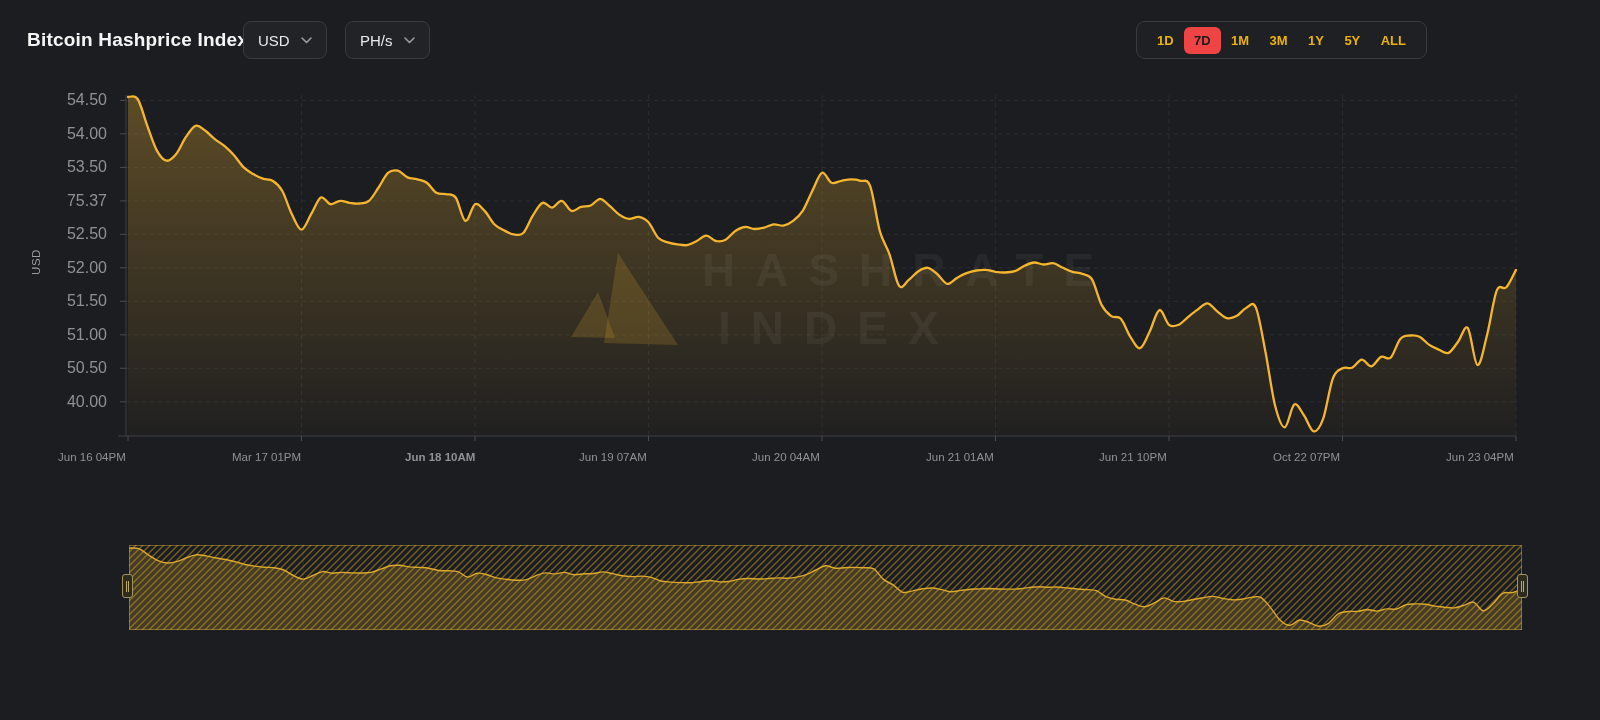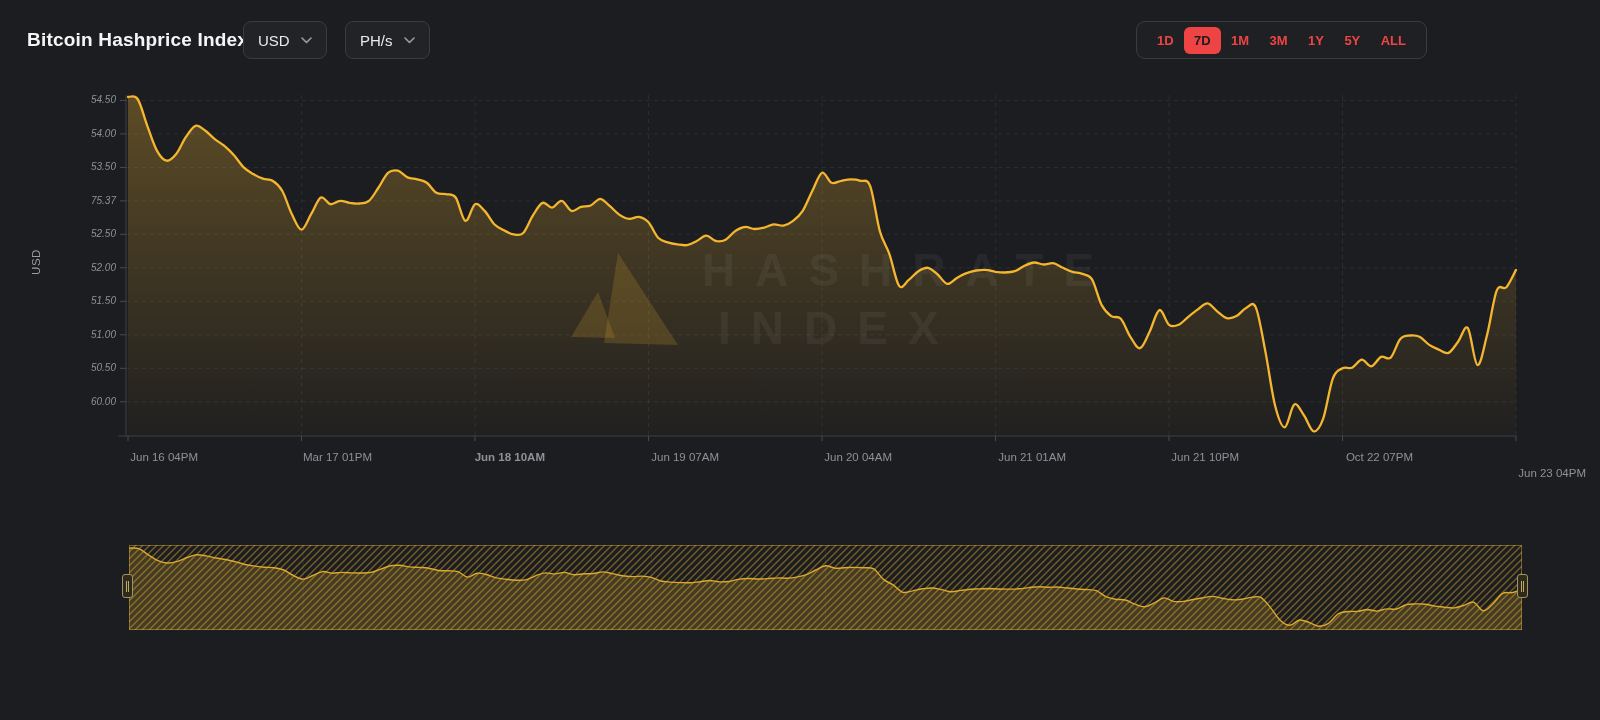--- a/index.html
+++ b/index.html
@@ -10,28 +10,28 @@
   .page-title{position:absolute;left:27px;top:29px;font-size:19px;font-weight:bold;color:#f5f5f6;letter-spacing:.2px;}
   .select-btn{position:absolute;top:21px;height:38px;box-sizing:border-box;display:flex;align-items:center;gap:11px;
         padding:0 14px;background:#222327;border:1px solid #3a3b41;border-radius:8px;font-size:15px;color:#e9eaec;cursor:pointer;}
   .select-btn .chev{display:flex;align-items:center;}
   #currency-select{left:243px;}
   #unit-select{left:333px;margin-left:12px;}
 
   .ranges{position:absolute;top:21px;left:1136px;width:291px;height:38px;box-sizing:border-box;
         border:1px solid #3a3b41;border-radius:9px;display:flex;align-items:center;
         justify-content:space-between;padding:0 10px;background:#1f2023;}
-  .range-btn{font-size:13px;font-weight:bold;color:#ef4444;padding:7px 10px;border-radius:6px;cursor:pointer;line-height:1;}
+  .range-btn{font-size:13px;font-weight:bold;color:#eab308;padding:7px 10px;border-radius:6px;cursor:pointer;line-height:1;}
   .range-btn.selected{background:#ef4444;color:#1c1c1e;}
 
   
   .plot{position:absolute;left:118px;top:95px;width:1400px;height:350px;}
   .plot svg{position:absolute;left:0;top:0;display:block;}
-  .ylab{position:absolute;width:58px;text-align:right;font-size:10px;color:#8f9197;line-height:12px;font-style:italic;}
-  .xlab{position:absolute;width:140px;text-align:right;font-size:11.5px;color:#8f9197;line-height:12px;}
+  .ylab{position:absolute;width:58px;text-align:center;font-size:16px;color:#8f9197;line-height:12px;}
+  .xlab{position:absolute;width:140px;text-align:left;font-size:11.5px;color:#8f9197;line-height:12px;}
   .axis-title{position:absolute;left:36px;top:262px;transform:translate(-50%,-50%) rotate(-90deg);
         font-size:11.5px;color:#9a9ca2;letter-spacing:.5px;}
 
   
   .nav{position:absolute;left:129px;top:545px;width:1393px;height:85px;cursor:ew-resize;}
   .nav svg{position:absolute;left:0;top:0;display:block;}
   .nav-handle{position:absolute;width:11px;height:24px;box-sizing:border-box;top:29px;
         background:#2e2b1c;border:1px solid #a3935f;border-radius:3px;cursor:ew-resize;z-index:3;}
   .nav-handle::before,.nav-handle::after{content:"";position:absolute;top:6px;width:1px;height:11px;background:#bba969;}
   .nav-handle::before{left:3px;}
@@ -140,30 +140,30 @@
   <div id="labels">
       <div class="ylab" style="position: absolute; left: 58px; top: 94px;">54.50</div>
       <div class="ylab" style="position: absolute; left: 58px; top: 128px;">54.00</div>
       <div class="ylab" style="position: absolute; left: 58px; top: 161px;">53.50</div>
       <div class="ylab" style="position: absolute; left: 58px; top: 195px;">75.37</div>
       <div class="ylab" style="position: absolute; left: 58px; top: 228px;">52.50</div>
       <div class="ylab" style="position: absolute; left: 58px; top: 262px;">52.00</div>
       <div class="ylab" style="position: absolute; left: 58px; top: 295px;">51.50</div>
       <div class="ylab" style="position: absolute; left: 58px; top: 329px;">51.00</div>
       <div class="ylab" style="position: absolute; left: 58px; top: 362px;">50.50</div>
-      <div class="ylab" style="position: absolute; left: 58px; top: 396px;">60.00</div>
+      <div class="ylab" style="position: absolute; left: 58px; top: 396px;">40.00</div>
       <div class="xlab" style="position: absolute; left: 58px; top: 451px;">Jun 16 04PM</div>
       <div class="xlab" style="position: absolute; left: 232px; top: 451px;">Mar 17 01PM</div>
       <div class="xlab" style="position: absolute; left: 405px; top: 451px; font-weight: bold;">Jun 18 10AM</div>
       <div class="xlab" style="position: absolute; left: 579px; top: 451px;">Jun 19 07AM</div>
       <div class="xlab" style="position: absolute; left: 752px; top: 451px;">Jun 20 04AM</div>
       <div class="xlab" style="position: absolute; left: 926px; top: 451px;">Jun 21 01AM</div>
       <div class="xlab" style="position: absolute; left: 1099px; top: 451px;">Jun 21 10PM</div>
       <div class="xlab" style="position: absolute; left: 1273px; top: 451px;">Oct 22 07PM</div>
-      <div class="xlab" style="position: absolute; left: 1446px; top: 451px; margin-top: 16px;">Jun 23 04PM</div>
+      <div class="xlab" style="position: absolute; left: 1446px; top: 451px;">Jun 23 04PM</div>
     </div>
 
   <div class="nav" id="navigator">
     <svg id="nav-svg" width="1393" height="85" viewBox="0 0 1393 85">
       <defs>
         <pattern id="hatch" width="7" height="7" patternUnits="userSpaceOnUse">
           <path d="M-2,9 l11,-11 M-2,2 l4,-4 M5,9 l4,-4" stroke="rgba(210,165,45,0.5)" stroke-width="1.3"></path>
         </pattern>
       </defs>
       <g id="nav-grid">

